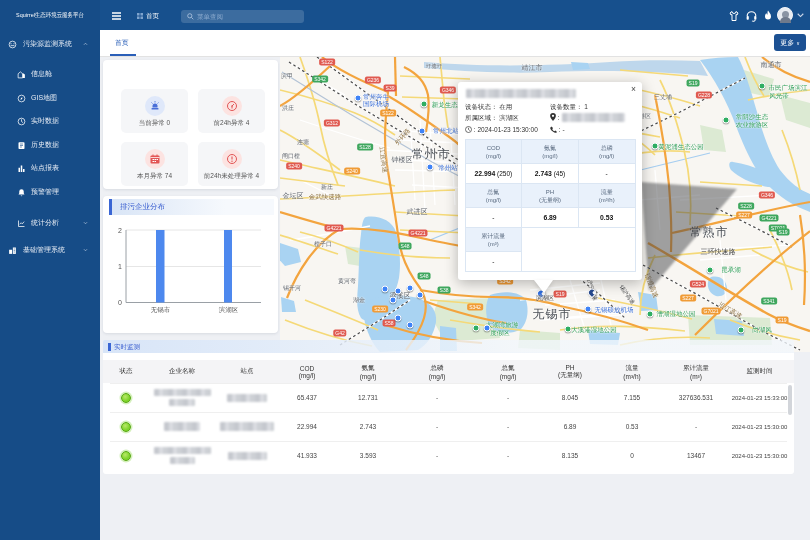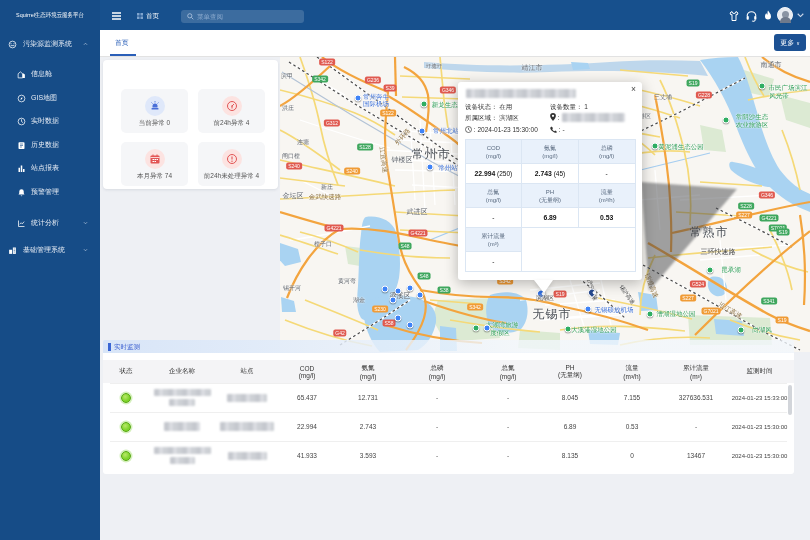--- a/index.html
+++ b/index.html
@@ -464,20 +464,36 @@
         <div class="cir r">
           <svg style="position:absolute;left:4px;top:4px" width="12" height="12" viewBox="0 0 24 24">
             <circle cx="12" cy="12" r="9" fill="none" stroke="#e25555" stroke-width="2"></circle>
             <path d="M12 7v6" stroke="#e25555" stroke-width="2.2"></path>
             <circle cx="12" cy="16.5" r="1.4" fill="#e25555"></circle>
           </svg>
         </div>
         <div class="lb">前24h未处理异常 4</div>
       </div>
   </div>
+  <div id="panel2" class="panel" style="left:103px;top:196px;width:175px;height:137px;">
+    <div class="phead">排污企业分布</div>
+    <svg width="175" height="115" style="position:absolute;top:20px;" viewBox="0 0 175 115">
+      <line x1="23" y1="14" x2="158" y2="14" stroke="#e6e6e6"></line>
+      <line x1="23" y1="50.5" x2="158" y2="50.5" stroke="#e6e6e6"></line>
+      <line x1="23" y1="86.5" x2="158" y2="86.5" stroke="#9aa0a6" stroke-width="1"></line>
+      <line x1="23" y1="14" x2="23" y2="86.5" stroke="#9aa0a6" stroke-width="1"></line>
+      <rect x="53" y="14" width="8.5" height="72.5" fill="#4d88ee"></rect>
+      <rect x="121" y="14" width="8" height="72.5" fill="#4d88ee"></rect>
+      <text x="19" y="17" font-size="7" fill="#555" text-anchor="end">2</text>
+      <text x="19" y="53" font-size="7" fill="#555" text-anchor="end">1</text>
+      <text x="19" y="89" font-size="7" fill="#555" text-anchor="end">0</text>
+      <text x="57.5" y="95.5" font-size="6.5" fill="#555" text-anchor="middle">无锡市</text>
+      <text x="125.5" y="95.5" font-size="6.5" fill="#555" text-anchor="middle">滨湖区</text>
+    </svg>
+  </div>
   <svg id="wedge" class="abs" width="160" height="150" viewBox="600 150 160 150" style="filter:blur(1px)">
     <polygon points="641,182 737,189 649,291" fill="rgba(62,64,68,.48)"></polygon>
   </svg>
   <div id="popup">
     <div class="blur" style="position:absolute;left:8px;top:7px;width:110px;height:9px;"></div>
     <div style="position:absolute;right:6px;top:2px;font-size:8.5px;color:#444;">×</div>
     <div class="prow" style="top:20px;">设备状态： 在用</div>
     <div class="prow" style="top:20px;left:92px;">设备数量： 1</div>
     <div class="prow" style="top:31px;">所属区域： 滨湖区</div>
     <div class="prow" style="top:31px;left:92px;"><svg width="6" height="8" viewBox="0 0 10 14" style="vertical-align:-1px">

